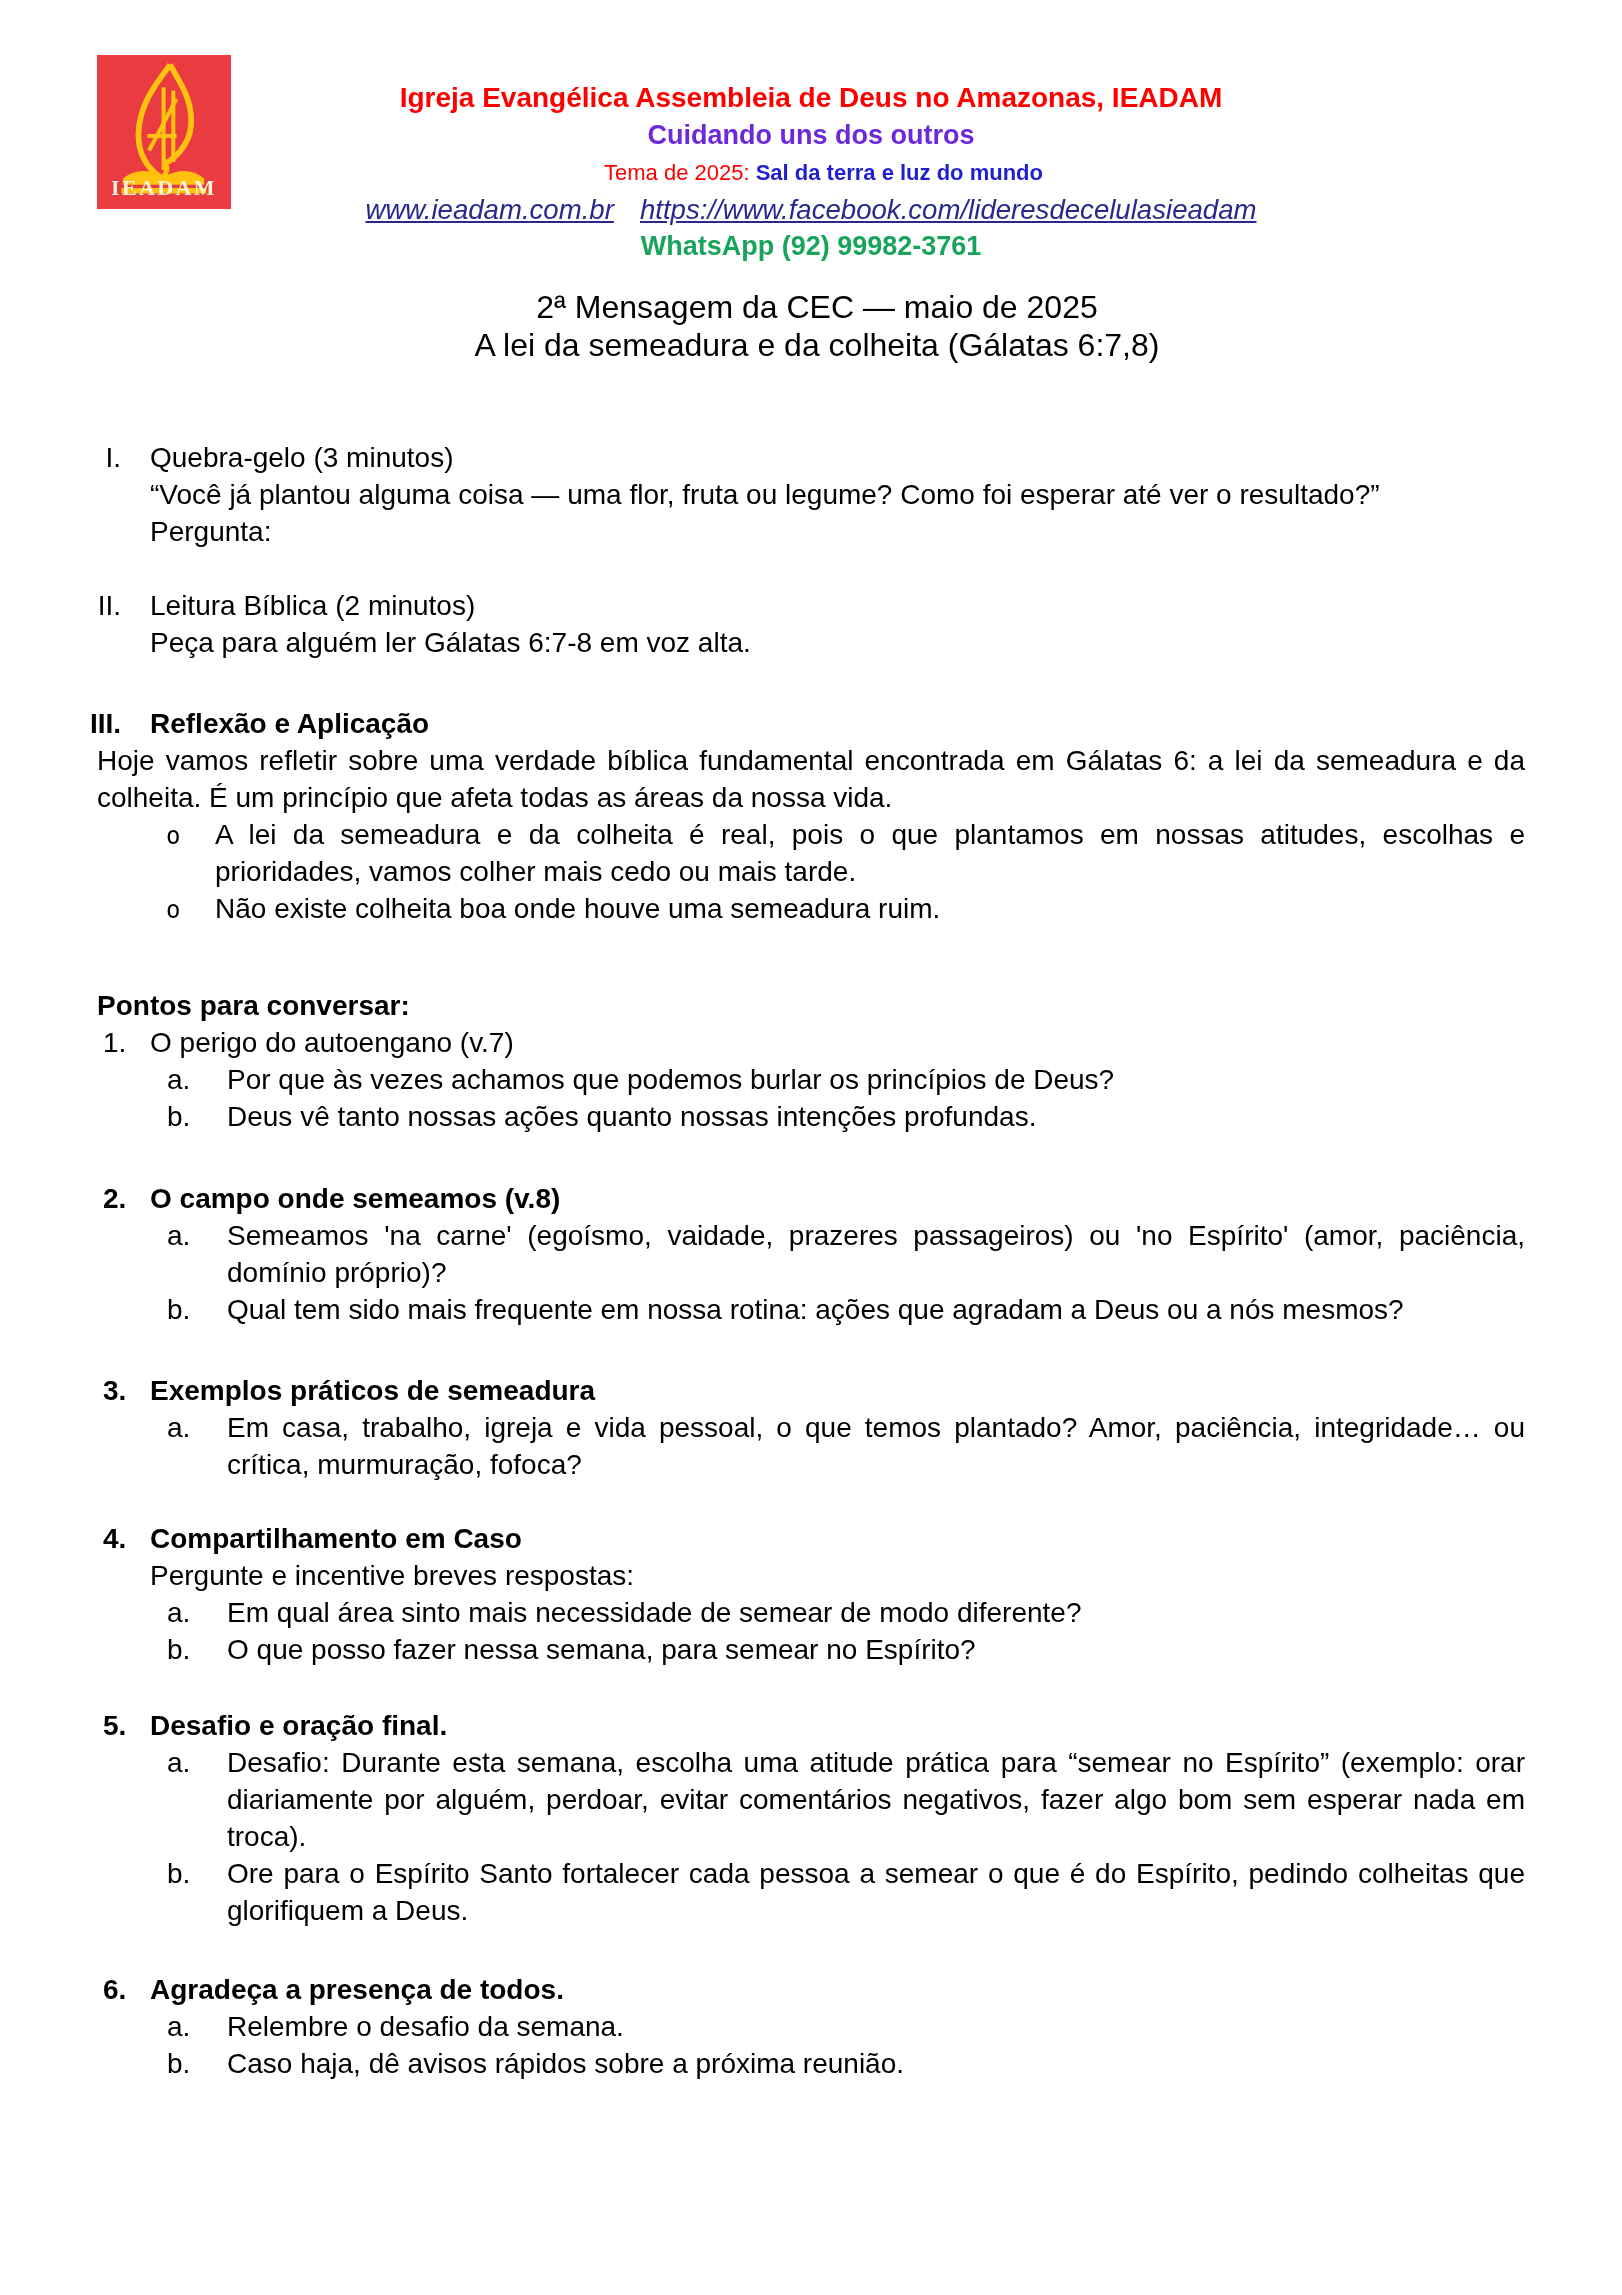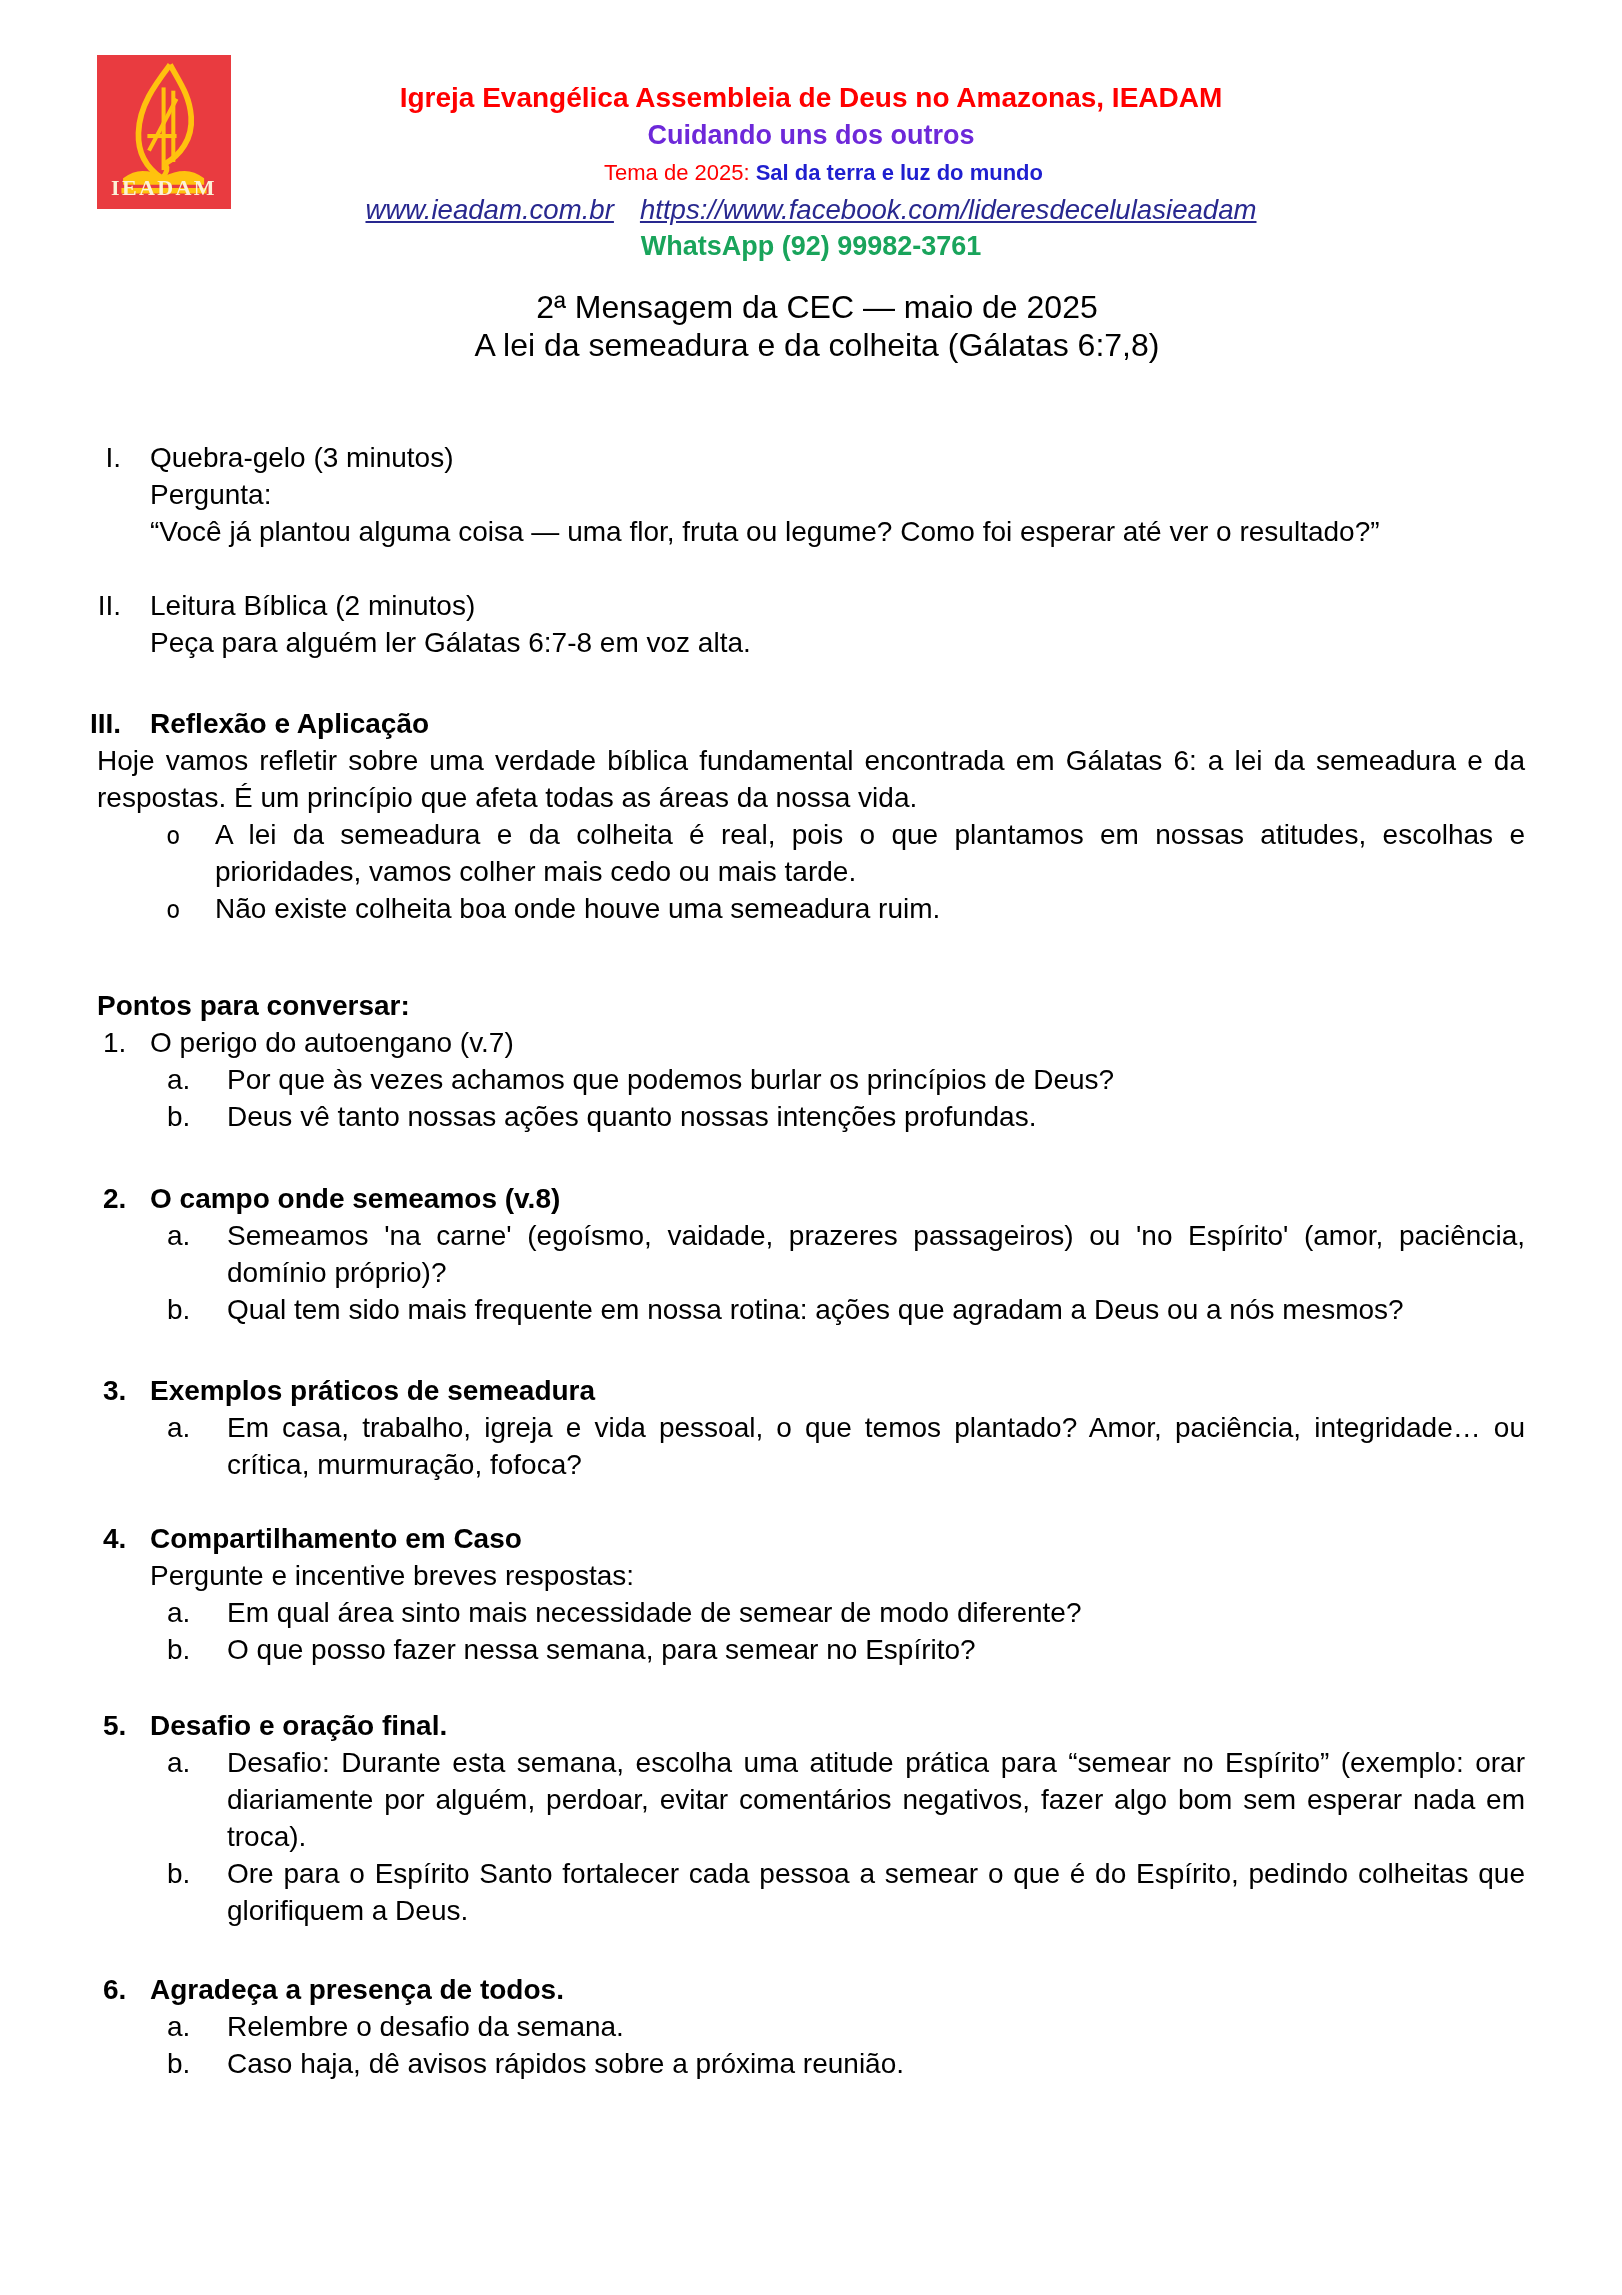--- a/index.html
+++ b/index.html
@@ -98,32 +98,32 @@
 
   <div class="title-block">
     <div class="t1">2ª Mensagem da CEC — maio de 2025</div>
     <div class="t2">A lei da semeadura e da colheita (Gálatas 6:7,8)</div>
   </div>
 
   <main class="body">
 
     <section>
       <div class="line ind1"><span class="rmark">I.</span><span>Quebra-gelo (3 minutos)</span></div>
+      <div class="line ind1 just">“Você já plantou alguma coisa — uma flor, fruta ou legume? Como foi esperar até ver o resultado?”</div>
       <div class="line ind1">Pergunta:</div>
-      <div class="line ind1 just">“Você já plantou alguma coisa — uma flor, fruta ou legume? Como foi esperar até ver o resultado?”</div>
     </section>
 
     <section class="mt46">
       <div class="line ind1"><span class="rmark">II.</span><span>Leitura Bíblica (2 minutos)</span></div>
       <div class="line ind1">Peça para alguém ler Gálatas 6:7-8 em voz alta.</div>
     </section>
 
     <section class="mt54">
       <div class="line ind1 bold"><span class="rmark">III.</span><span>Reflexão e Aplicação</span></div>
-      <div class="line just">Hoje vamos refletir sobre uma verdade bíblica fundamental encontrada em Gálatas 6: a lei da semeadura e da respostas. É um princípio que afeta todas as áreas da nossa vida.</div>
+      <div class="line just">Hoje vamos refletir sobre uma verdade bíblica fundamental encontrada em Gálatas 6: a lei da semeadura e da colheita. É um princípio que afeta todas as áreas da nossa vida.</div>
       <div class="bullet just"><span class="bmark">o</span><span>A lei da semeadura e da colheita é real, pois o que plantamos em nossas atitudes, escolhas e prioridades, vamos colher mais cedo ou mais tarde.</span></div>
       <div class="bullet just"><span class="bmark">o</span><span>Não existe colheita boa onde houve uma semeadura ruim.</span></div>
     </section>
 
     <div class="line bold mt47">Pontos para conversar:</div>
 
     <section>
       <div class="line ind1"><span class="nmark">1.</span><span>O perigo do autoengano (v.7)</span></div>
       <div class="sub"><span class="lmark">a.</span><span>Por que às vezes achamos que podemos burlar os princípios de Deus?</span></div>
       <div class="sub"><span class="lmark">b.</span><span>Deus vê tanto nossas ações quanto nossas intenções profundas.</span></div>

